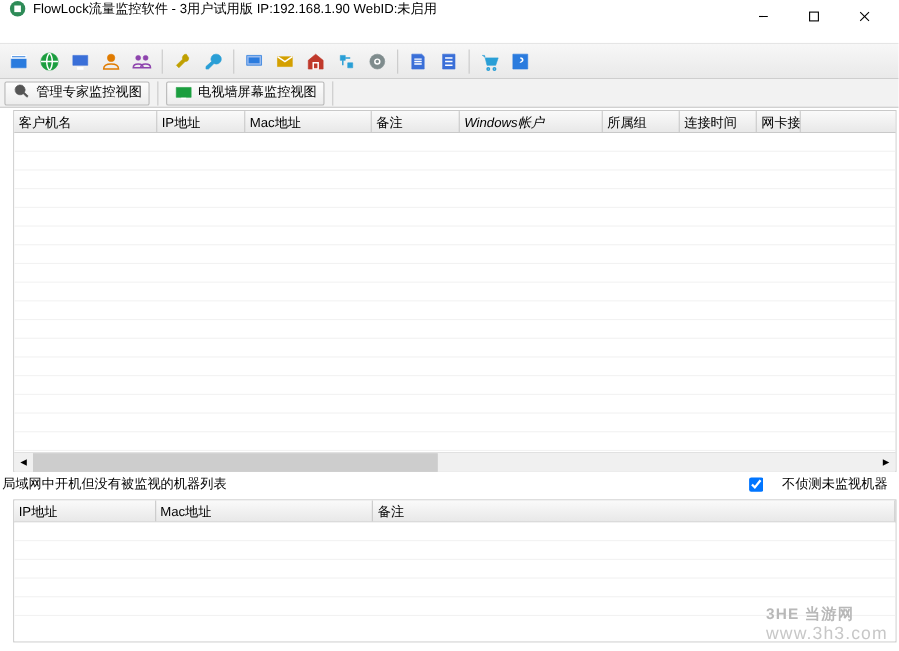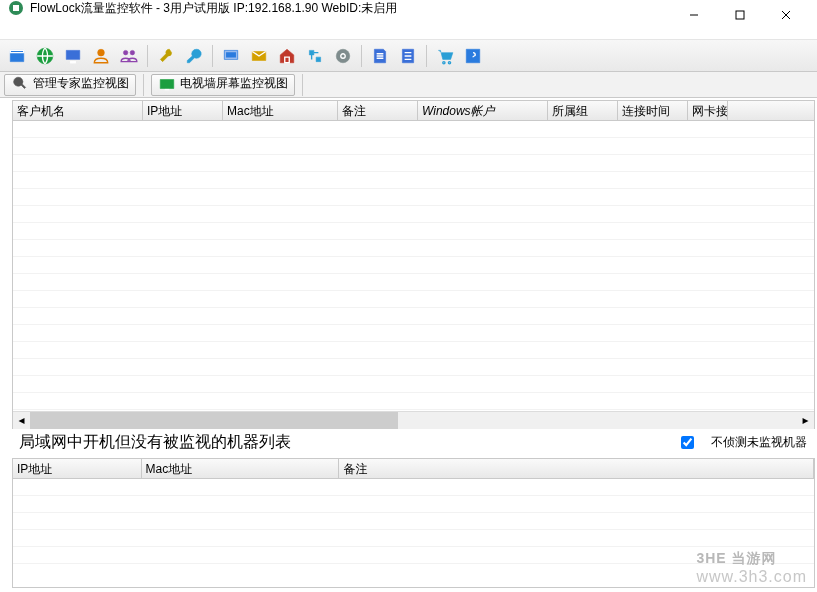--- a/index.html
+++ b/index.html
@@ -17,21 +17,21 @@
 .viewbtn { height: 22px; display: flex; align-items: flex-start; gap: 4px; padding: 0 6px; border: 1px solid #b8b8b8; background: linear-gradient(#fdfdfd,#ececec); border-radius: 2px; font-size: 12px; }
 .grid-wrap { border: 1px solid #c9c9c9; margin: 2px 2px 0 12px; }
 .grid-header { display: flex; height: 20px; background: linear-gradient(#fafafa,#e8e8e8); border-bottom: 1px solid #c9c9c9; }
 .gh { border-right: 1px solid #c9c9c9; padding: 2px 4px; font-size: 12px; color: #000; overflow: hidden; white-space: nowrap; }
 .grid-body { background: #fff; overflow: hidden; position: relative; }
 .row { height: 17px; border-bottom: 1px solid #f2f2f2; }
 .hscroll { height: 17px; background: #f0f0f0; border-top: 1px solid #dcdcdc; display: flex; align-items: center; }
 .hscroll .arrow { width: 17px; height: 17px; background: #f0f0f0; display:flex;align-items:center;justify-content:center;}
 .hscroll .track { flex: 1; height: 17px; background: #f0f0f0; position: relative; }
 .hscroll .thumb { position: absolute; left: 0; top: 0; height: 17px; width: 48%; background: #cdcdcd; }
-.section-label { padding: 3px 19px; font-size: 16px; display:flex; align-items:center; }
+.section-label { padding: 3px 2px; font-size: 12px; display:flex; align-items:center; }
 .section-row { display:flex; align-items:center; }
 .chk { margin-left: auto; display:flex; align-items:center; gap:17px; padding-right:10px; }
 .watermark { position: absolute; right: 10px; bottom: 6px; color: #b8b8b8; font-size: 14px; font-weight: bold; letter-spacing: 1px; pointer-events: none; }
 .watermark small { font-size: 16px; font-weight: normal; display:block; text-align:right; color:#c7c7c7; }
 </style>
 </head>
 <body>
 
 <div class="titlebar">
   <span class="app-icon">

